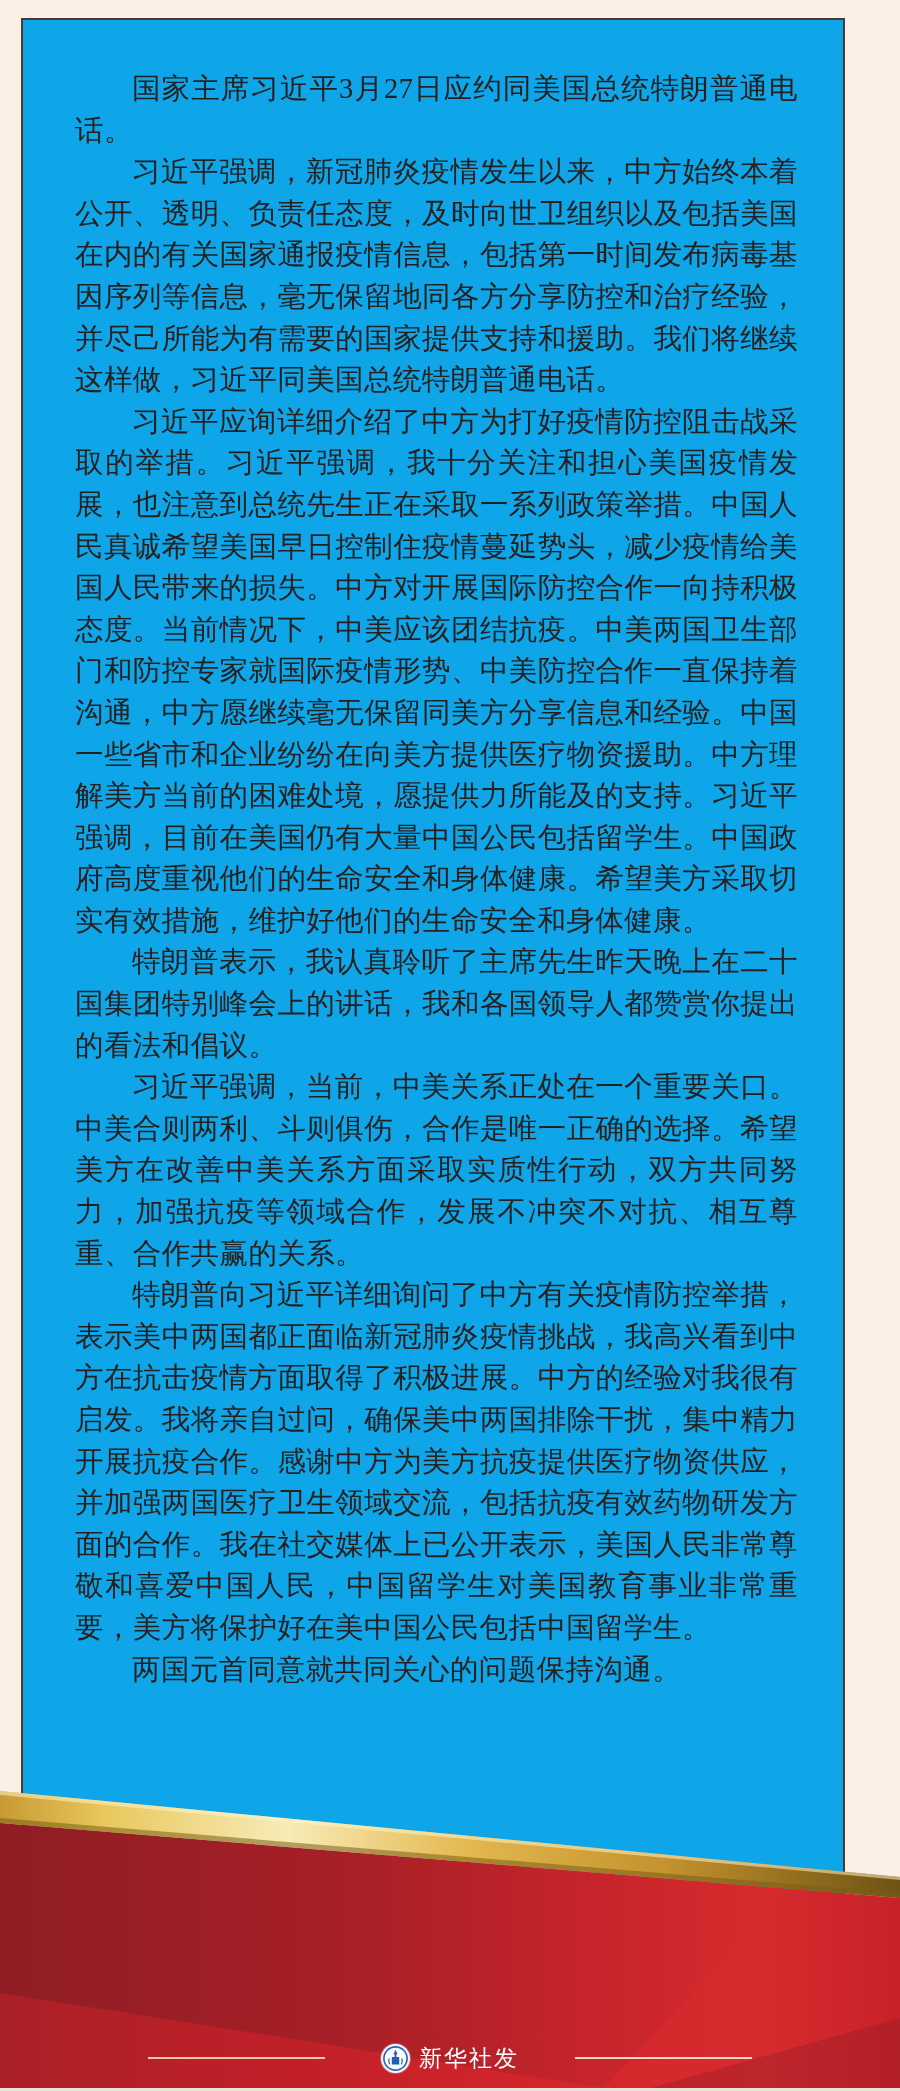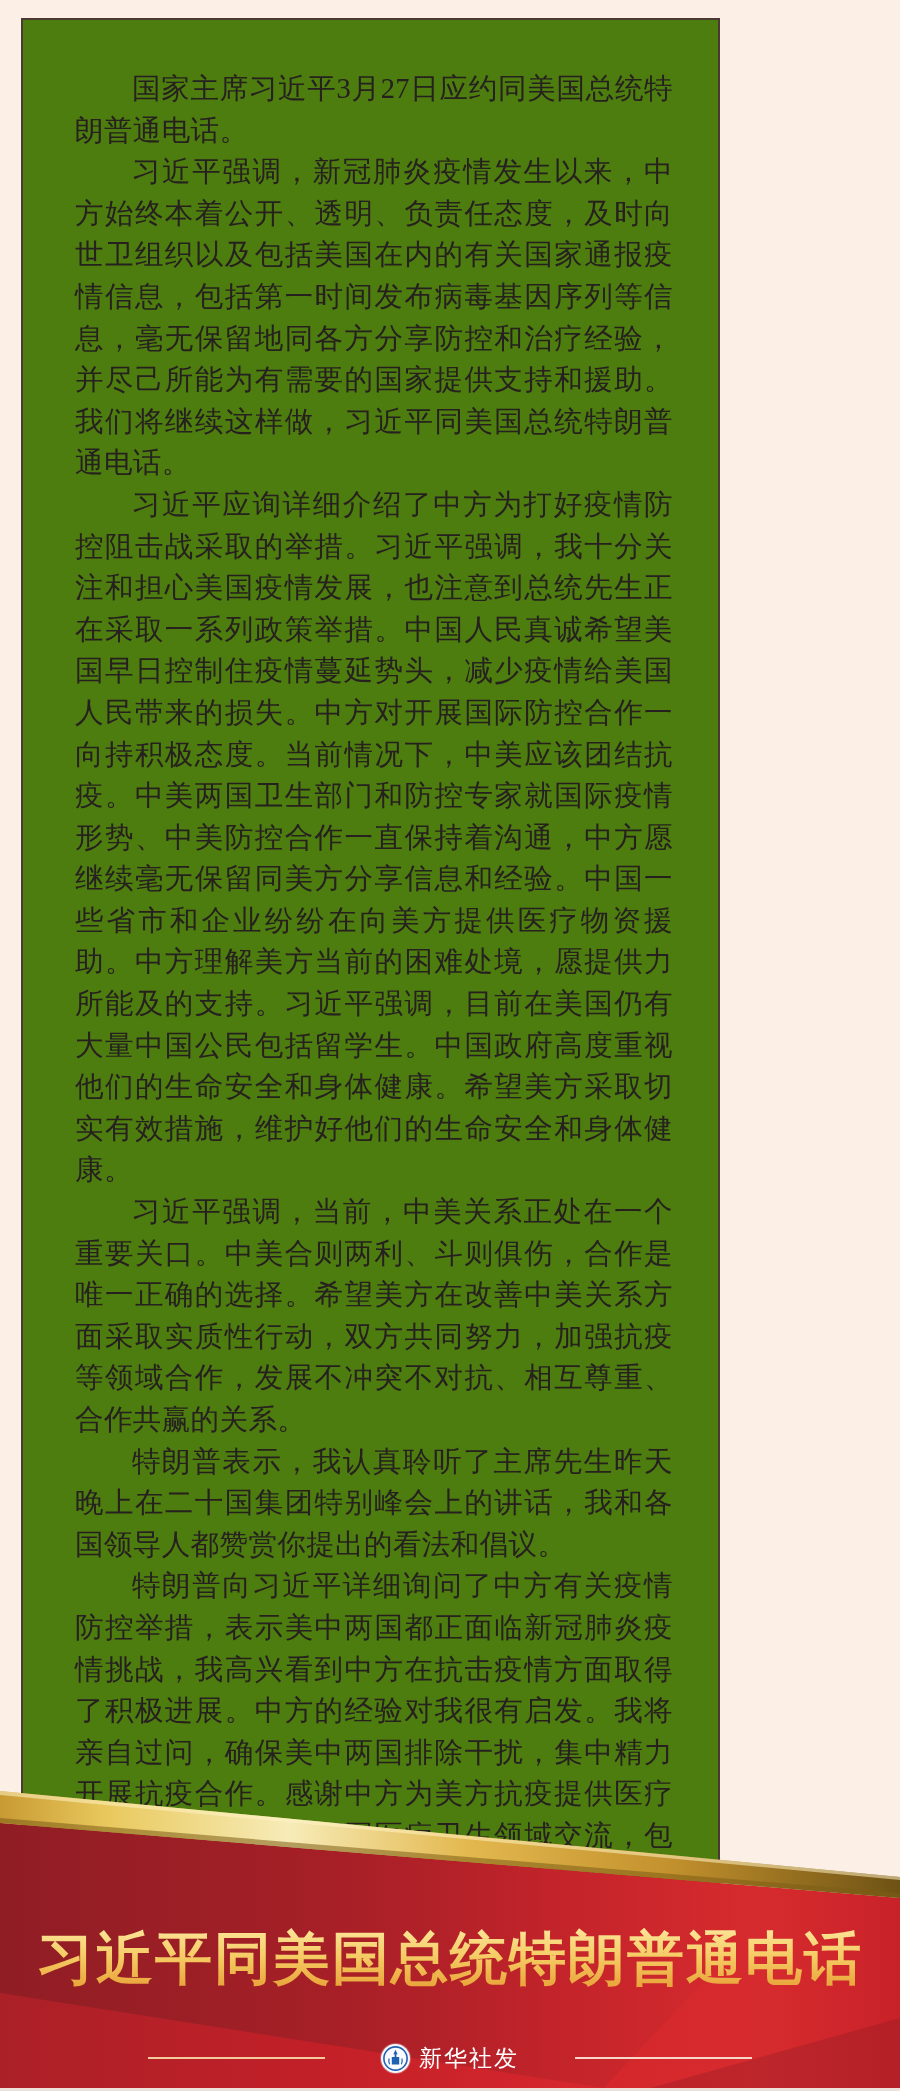--- a/index.html
+++ b/index.html
@@ -1,22 +1,22 @@
 <!DOCTYPE html>
 <html lang="zh"><head>
 <meta charset="utf-8">
 <style>
   html,body{margin:0;padding:0;}
   body{width:900px;font-family:"Liberation Serif","DejaVu Serif",serif;}
   .page{position:relative;width:900px;height:2091px;background:#fcefe6;overflow:hidden;}
 
   
   .panel{
-    position:absolute;left:21px;top:18px;width:699px;height:1975px;
-    background:#4d7c0f;border:2px solid #4a3a33;box-sizing:border-box;
+    position:absolute;left:21px;top:18px;width:824px;height:1975px;
+    background:#0ea5e9;border:2px solid #4a3a33;box-sizing:border-box;
   }
   .article{
     position:absolute;left:52px;right:45px;top:48px;
     font-size:28.5px;line-height:41.6px;color:#26211f;
     text-align:justify;text-justify:inter-character;
     letter-spacing:0.4px;
   }
   .article p{margin:0;text-indent:2em;}
 
   
@@ -53,22 +53,22 @@
 </head>
 <body>
 
 <div class="page">
 
   <div class="panel">
     <div class="article">
         <p>国家主席习近平3月27日应约同美国总统特朗普通电话。</p>
         <p>习近平强调，新冠肺炎疫情发生以来，中方始终本着公开、透明、负责任态度，及时向世卫组织以及包括美国在内的有关国家通报疫情信息，包括第一时间发布病毒基因序列等信息，毫无保留地同各方分享防控和治疗经验，并尽己所能为有需要的国家提供支持和援助。我们将继续这样做，习近平同美国总统特朗普通电话。</p>
         <p>习近平应询详细介绍了中方为打好疫情防控阻击战采取的举措。习近平强调，我十分关注和担心美国疫情发展，也注意到总统先生正在采取一系列政策举措。中国人民真诚希望美国早日控制住疫情蔓延势头，减少疫情给美国人民带来的损失。中方对开展国际防控合作一向持积极态度。当前情况下，中美应该团结抗疫。中美两国卫生部门和防控专家就国际疫情形势、中美防控合作一直保持着沟通，中方愿继续毫无保留同美方分享信息和经验。中国一些省市和企业纷纷在向美方提供医疗物资援助。中方理解美方当前的困难处境，愿提供力所能及的支持。习近平强调，目前在美国仍有大量中国公民包括留学生。中国政府高度重视他们的生命安全和身体健康。希望美方采取切实有效措施，维护好他们的生命安全和身体健康。</p>
+        <p>特朗普表示，我认真聆听了主席先生昨天晚上在二十国集团特别峰会上的讲话，我和各国领导人都赞赏你提出的看法和倡议。</p>
         <p>习近平强调，当前，中美关系正处在一个重要关口。中美合则两利、斗则俱伤，合作是唯一正确的选择。希望美方在改善中美关系方面采取实质性行动，双方共同努力，加强抗疫等领域合作，发展不冲突不对抗、相互尊重、合作共赢的关系。</p>
-        <p>特朗普表示，我认真聆听了主席先生昨天晚上在二十国集团特别峰会上的讲话，我和各国领导人都赞赏你提出的看法和倡议。</p>
         <p>特朗普向习近平详细询问了中方有关疫情防控举措，表示美中两国都正面临新冠肺炎疫情挑战，我高兴看到中方在抗击疫情方面取得了积极进展。中方的经验对我很有启发。我将亲自过问，确保美中两国排除干扰，集中精力开展抗疫合作。感谢中方为美方抗疫提供医疗物资供应，并加强两国医疗卫生领域交流，包括抗疫有效药物研发方面的合作。我在社交媒体上已公开表示，美国人民非常尊敬和喜爱中国人民，中国留学生对美国教育事业非常重要，美方将保护好在美中国公民包括中国留学生。</p>
         <p>两国元首同意就共同关心的问题保持沟通。</p>
       </div>
   </div>
 
   <svg class="banner-svg" viewBox="0 0 900 311" preserveAspectRatio="none" aria-hidden="true">
     <defs>
       <linearGradient id="goldGrad" x1="0" y1="0" x2="900" y2="0" gradientUnits="userSpaceOnUse">
         <stop offset="0" stop-color="#c89a33"></stop>
         <stop offset="0.12" stop-color="#e9c95e"></stop>
@@ -97,21 +97,20 @@
 
     <polygon points="640,311 900,238 900,311" fill="#8f1d24" fill-opacity="0.35"></polygon>
 
     <polygon points="0,11 900,97 900,118 0,43" fill="url(#goldGrad)"></polygon>
     <polygon points="0,11 900,97 900,100 0,15" fill="#fff3c4" fill-opacity="0.55"></polygon>
     <polygon points="0,38 900,113 900,118 0,43" fill="#7c5c16" fill-opacity="0.55"></polygon>
 
     <rect x="0" y="308" width="900" height="3" fill="#ece2d9"></rect>
   </svg>
 
-  <div class="banner-title">习近平同美国总统特朗普通电话</div>
 
   <div class="credit-row">
     <div class="credit-line"></div>
     <div class="credit-center">
       <div class="logo-circle">
         <svg width="27" height="27" viewBox="0 0 27 27" aria-hidden="true">
           <circle cx="13.5" cy="13.5" r="12.6" fill="#f8fafd"></circle>
           <circle cx="13.5" cy="13.5" r="11.6" fill="none" stroke="#2060b0" stroke-width="1.6"></circle>
           <path d="M13.5 4.8 L15.6 9.2 L14.4 9.2 L14.4 12 L17.2 12 L17.2 19.6 L9.8 19.6 L9.8 12 L12.6 12 L12.6 9.2 L11.4 9.2 Z" fill="#2060b0"></path>
           <path d="M7.2 13.6 Q6 16.4 7.6 19.2 M19.8 13.6 Q21 16.4 19.4 19.2" fill="none" stroke="#2060b0" stroke-width="1.2"></path>

